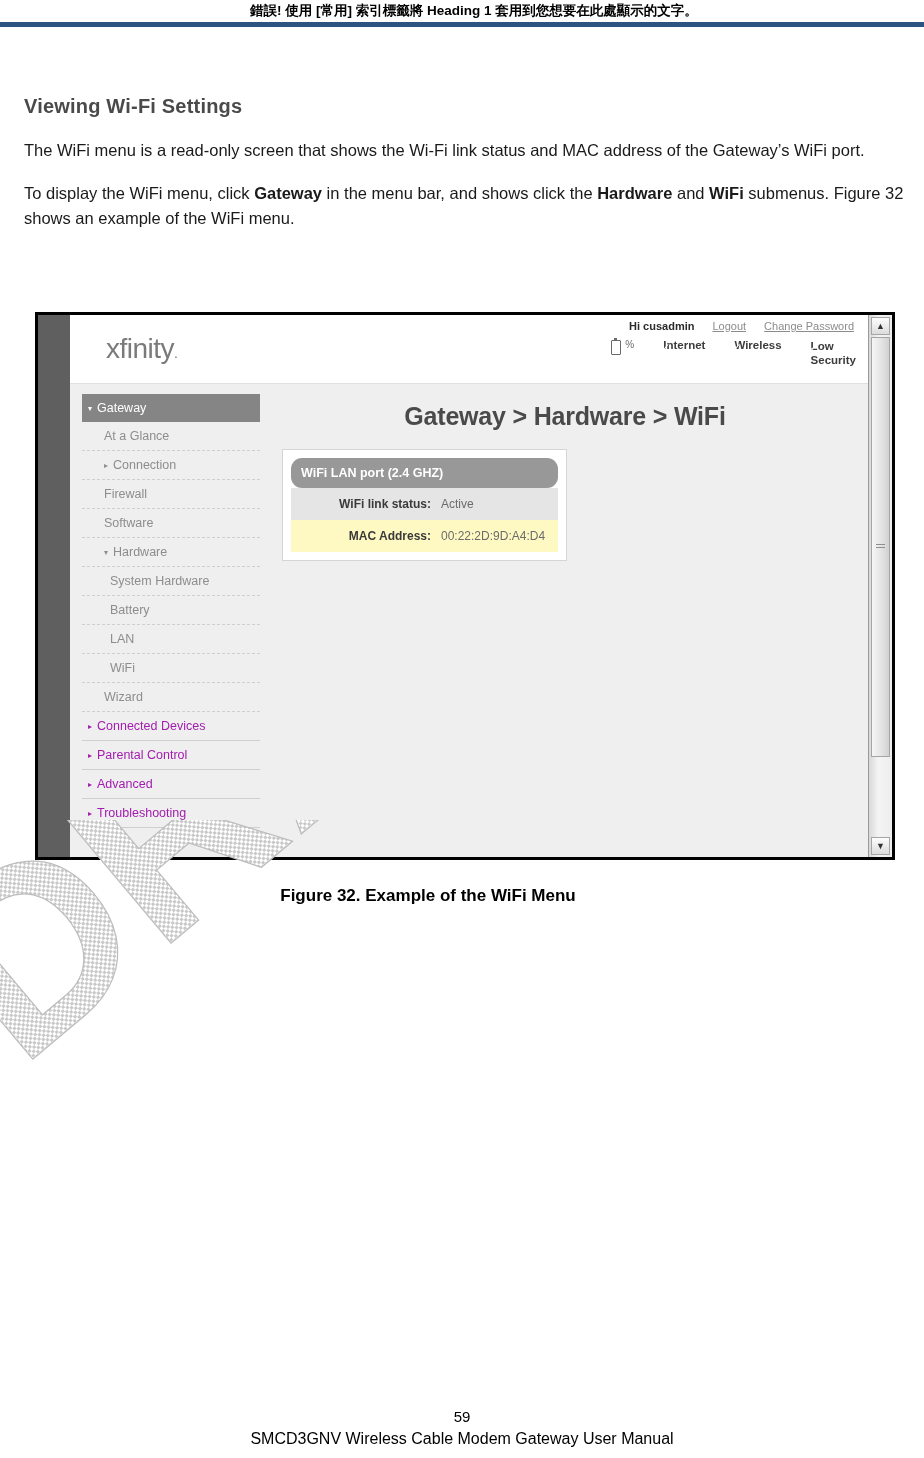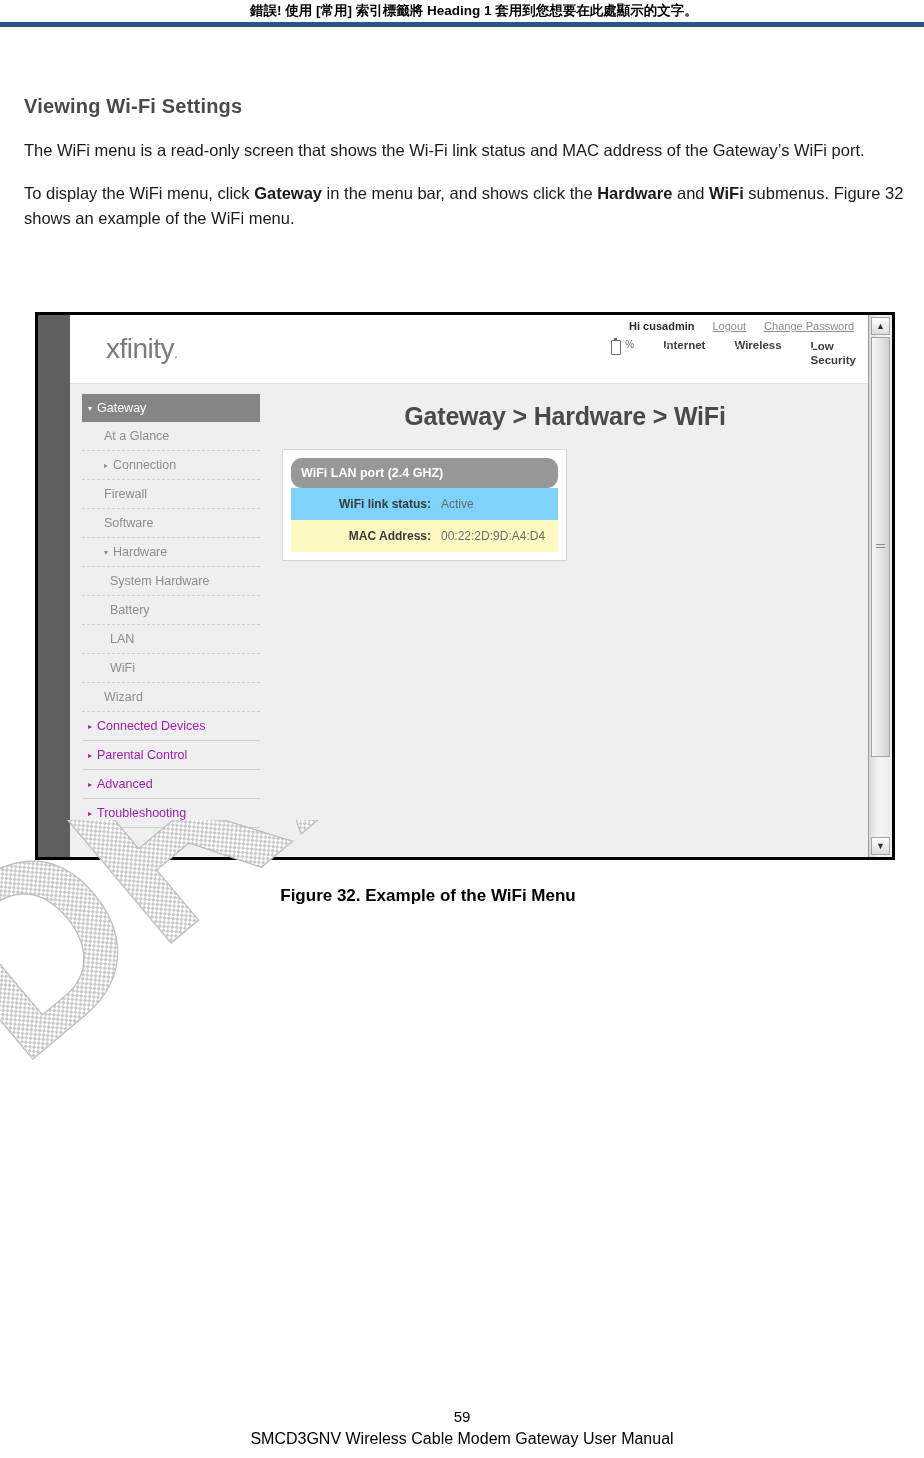--- a/index.html
+++ b/index.html
@@ -278,21 +278,21 @@
     color: #ffffff;
     font-size: 12.5px;
     font-weight: bold;
     padding: 8px 10px;
     border-radius: 11px;
   }
   .panel-row {
     display: flex;
     font-size: 12px;
     padding: 9px 10px;
-    background: #7dd3fc;
+    background: #e5e5e5;
   }
   .panel-row.alt { background: #fef9c3; }
   .row-label {
     font-weight: bold;
     color: #3a3a3a;
     width: 130px;
     text-align: right;
     flex: 0 0 130px;
   }
   .row-value {

